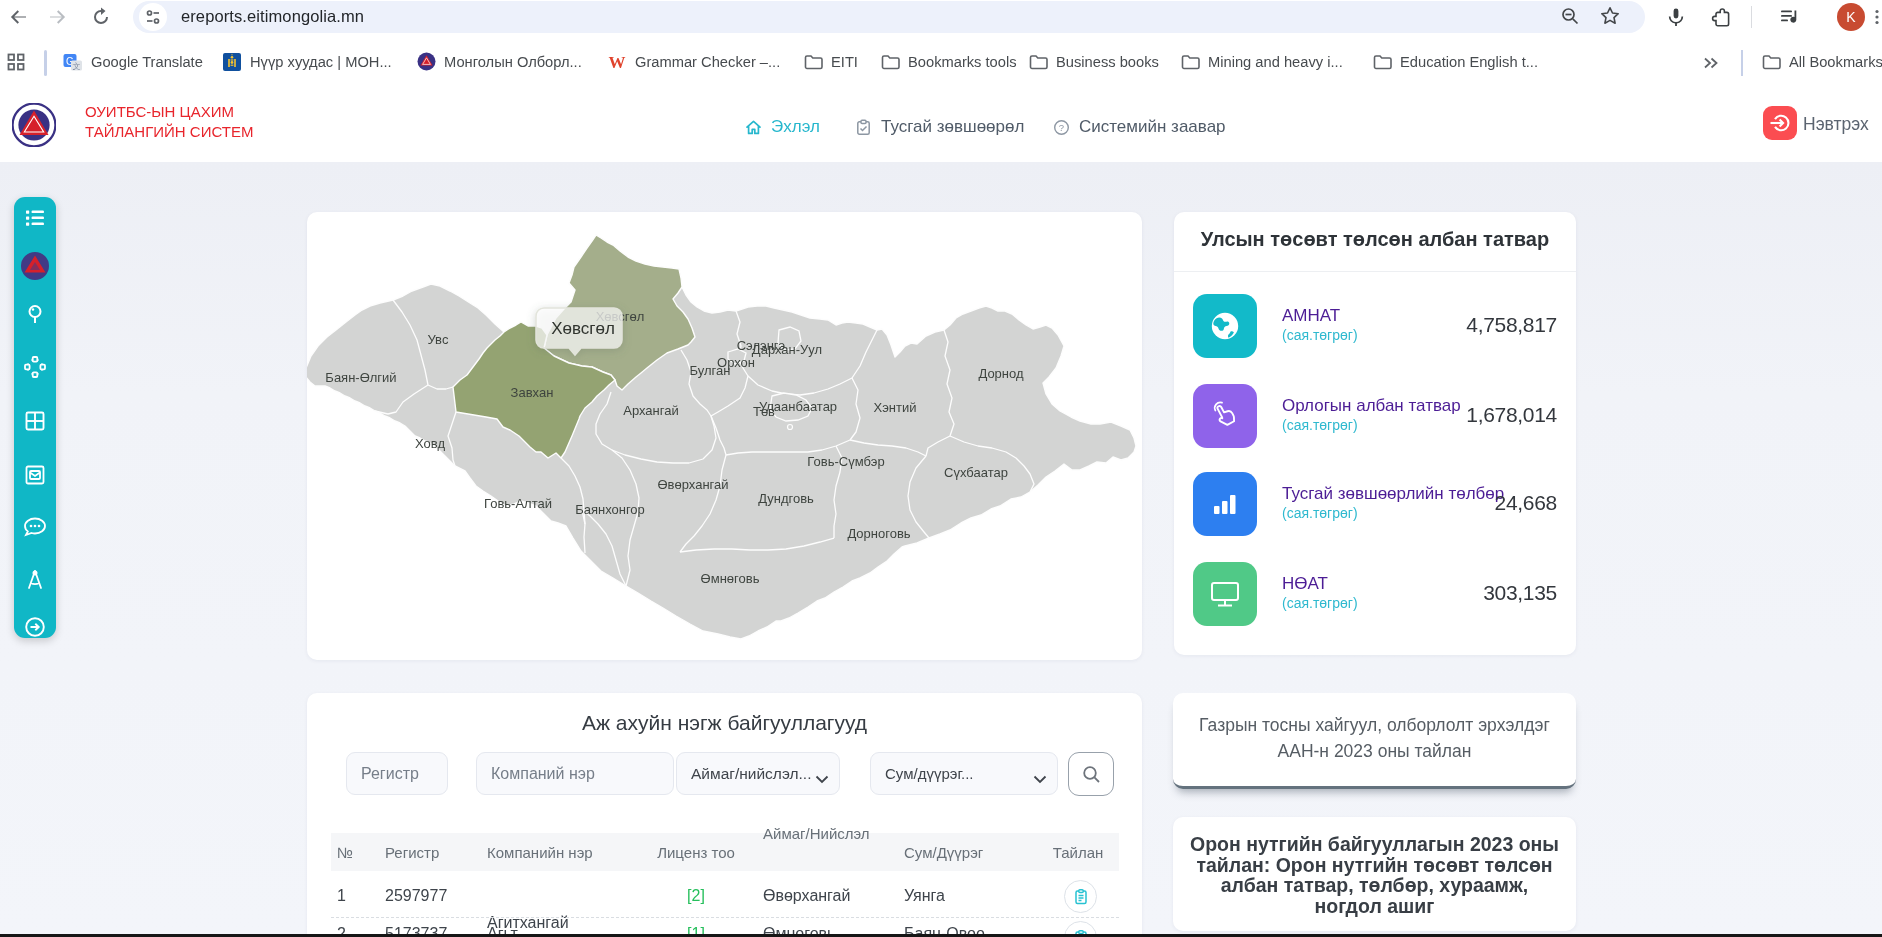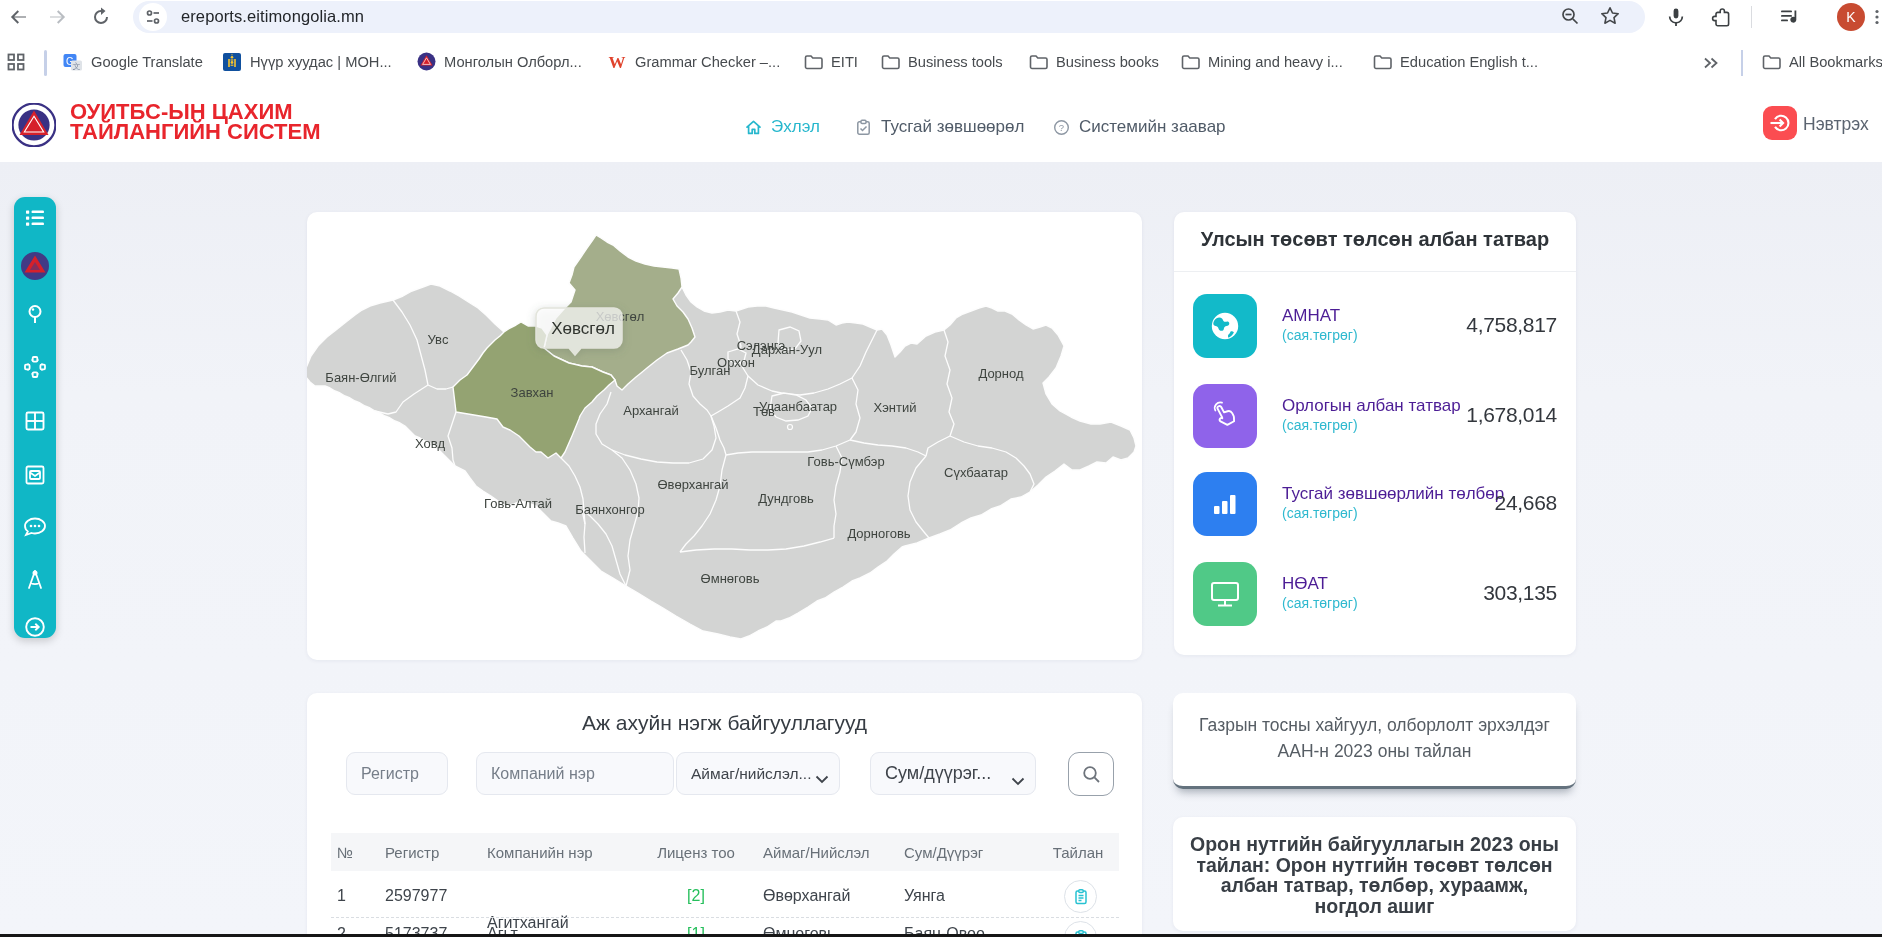--- a/index.html
+++ b/index.html
@@ -119,21 +119,21 @@
 <div class="bmi" style="left:803px">
     <svg width="20" height="20" viewBox="0 0 20 20" style="flex:0 0 auto">
       <path d="M2.5 5.5c0-.8.7-1.5 1.5-1.5h4l1.8 2h7.7c.8 0 1.5.7 1.5 1.5v7.5c0 .8-.7 1.5-1.5 1.5H4c-.8 0-1.5-.7-1.5-1.5z" fill="none" stroke="#5f6368" stroke-width="1.6"></path>
     </svg>
     <span>EITI</span>
   </div>
 <div class="bmi" style="left:880px">
     <svg width="20" height="20" viewBox="0 0 20 20" style="flex:0 0 auto">
       <path d="M2.5 5.5c0-.8.7-1.5 1.5-1.5h4l1.8 2h7.7c.8 0 1.5.7 1.5 1.5v7.5c0 .8-.7 1.5-1.5 1.5H4c-.8 0-1.5-.7-1.5-1.5z" fill="none" stroke="#5f6368" stroke-width="1.6"></path>
     </svg>
-    <span>Business tools</span>
+    <span>Bookmarks tools</span>
   </div>
 <div class="bmi" style="left:1028px">
     <svg width="20" height="20" viewBox="0 0 20 20" style="flex:0 0 auto">
       <path d="M2.5 5.5c0-.8.7-1.5 1.5-1.5h4l1.8 2h7.7c.8 0 1.5.7 1.5 1.5v7.5c0 .8-.7 1.5-1.5 1.5H4c-.8 0-1.5-.7-1.5-1.5z" fill="none" stroke="#5f6368" stroke-width="1.6"></path>
     </svg>
     <span>Business books</span>
   </div>
 <div class="bmi" style="left:1180px">
     <svg width="20" height="20" viewBox="0 0 20 20" style="flex:0 0 auto">
       <path d="M2.5 5.5c0-.8.7-1.5 1.5-1.5h4l1.8 2h7.7c.8 0 1.5.7 1.5 1.5v7.5c0 .8-.7 1.5-1.5 1.5H4c-.8 0-1.5-.7-1.5-1.5z" fill="none" stroke="#5f6368" stroke-width="1.6"></path>
@@ -159,21 +159,21 @@
     </svg>
     <span>All Bookmarks</span>
   </div>
 <div class="abs" style="left:0;top:85px;width:1882px;height:77px;background:#fff"></div>
 <div class="abs" style="left:12px;top:103px"><svg width="44" height="44" viewBox="0 0 44 44" style="">
       <circle cx="22.0" cy="22.0" r="21.4" fill="#fff" stroke="#3a3184" stroke-width="2.2"></circle>
       <circle cx="22.0" cy="22.0" r="15.62" fill="#3a3184"></circle>
       <path d="M22.0 7.48 L36.519999999999996 32.12 L7.48 32.12 Z" fill="#d6202a"></path>
       <path d="M22.0 13.2 L31.68 29.040000000000003 L12.32 29.040000000000003 Z" fill="none" stroke="#fff" stroke-width="1.1"></path>
     </svg></div>
-<div class="abs" style="left:70px;top:102px;font-size:22px;font-weight:bold;color:#e8252c;line-height:19.5px;letter-spacing:0px">ОУИТБС-ЫН ЦАХИМ<br>ТАЙЛАНГИЙН СИСТЕМ</div>
+<div class="abs" style="left:85px;top:102px;font-size:15px;font-weight:normal;color:#e8252c;line-height:19.5px;letter-spacing:0px">ОУИТБС-ЫН ЦАХИМ<br>ТАЙЛАНГИЙН СИСТЕМ</div>
 <div class="navit" style="left:745px;color:#26b7cd">
     <svg width="17" height="17" viewBox="0 0 17 17" style="">
       <path d="M2 8.2 8.5 2.4 15 8.2 M3.6 7v7.4h3.6v-4h2.6v4h3.6V7" fill="none" stroke="#26b7cd" stroke-width="1.7" stroke-linecap="round" stroke-linejoin="round"></path>
     </svg>
     <span>Эхлэл</span>
   </div>
 <div class="navit" style="left:855px">
     <svg width="17" height="17" viewBox="0 0 17 17" style="">
       <g fill="none" stroke="#8d97a3" stroke-width="1.5">
         <rect x="2.8" y="2.8" width="11.4" height="12.4" rx="1.5"></rect>
@@ -389,37 +389,37 @@
     <div class="statsub">(сая.төгрөг)</div>
   </div>
 <div class="statval" style="left:auto;right:325px;top:581px">303,135</div>
 <div class="card" style="left:307px;top:693px;width:835px;height:330px"></div>
 <div class="abs" style="left:307px;top:711px;width:835px;text-align:center;font-size:21px;color:#363c43">Аж ахуйн нэгж байгууллагууд</div>
 <div class="inp" style="left:346px;width:102px">Регистр</div>
 <div class="inp" style="left:476px;width:198px">Компаний нэр</div>
 <div class="inp" style="left:676px;width:164px;color:#3f444b;font-size:15.5px">Аймаг/нийслэл...<span style="position:absolute;right:10px;top:17px"><svg width="14" height="9" viewBox="0 0 14 9" style="">
         <path d="M1.5 1.5 7 7l5.5-5.5" fill="none" stroke="#3f444b" stroke-width="1.8"></path>
       </svg></span></div>
-<div class="inp" style="left:870px;width:166px;color:#3f444b;font-size:18px">Сум/дүүрэг...<span style="position:absolute;right:10px;top:17px"><svg width="14" height="9" viewBox="0 0 14 9" style="">
+<div class="inp" style="left:870px;width:188px;color:#3f444b;font-size:15px">Сум/дүүрэг...<span style="position:absolute;right:10px;top:17px"><svg width="14" height="9" viewBox="0 0 14 9" style="">
         <path d="M1.5 1.5 7 7l5.5-5.5" fill="none" stroke="#3f444b" stroke-width="1.8"></path>
       </svg></span></div>
 <div class="abs" style="left:1068px;top:752px;width:46px;height:44px;border:1.6px solid #98a1ab;border-radius:11px;background:#fff;display:flex;align-items:center;justify-content:center">
     <svg width="20" height="20" viewBox="0 0 20 20" style="">
       <g fill="none" stroke="#6d737b" stroke-width="1.8">
         <circle cx="9" cy="9" r="5.8"></circle>
         <line x1="13.4" y1="13.4" x2="18" y2="18"></line>
       </g>
     </svg>
   </div>
 <div class="abs" style="left:331px;top:833px;width:788px;height:38px;background:#f5f6f8"></div>
 <div class="th" style="left:337px;top:844px">№</div>
 <div class="th" style="left:385px;top:844px">Регистр</div>
 <div class="th" style="left:487px;top:844px">Компанийн нэр</div>
 <div class="th" style="left:696px;transform:translateX(-50%);top:844px">Лиценз тоо</div>
-<div class="th" style="left:763px;top:844px">Аймаг/Нийслэл</div>
+<div class="th" style="left:763px;top:825px">Аймаг/Нийслэл</div>
 <div class="th" style="left:904px;top:844px">Сум/Дүүрэг</div>
 <div class="th" style="left:1078px;transform:translateX(-50%);top:844px">Тайлан</div>
 <div class="td" style="left:337px;top:887px;">1</div>
 <div class="td" style="left:385px;top:887px;">2597977</div>
 <div class="td" style="left:487px;top:914px;">Агитхангай</div>
 <div class="td" style="left:696px;transform:translateX(-50%);top:887px;color:#26bf5c;">[2]</div>
 <div class="td" style="left:763px;top:887px;">Өвөрхангай</div>
 <div class="td" style="left:904px;top:887px;">Уянга</div>
 <div class="abs" style="left:1064px;top:880px;width:33px;height:33px;border:1px solid #dde2e8;border-radius:50%;display:flex;align-items:center;justify-content:center">
     <svg width="16" height="16" viewBox="0 0 16 16" style="">

